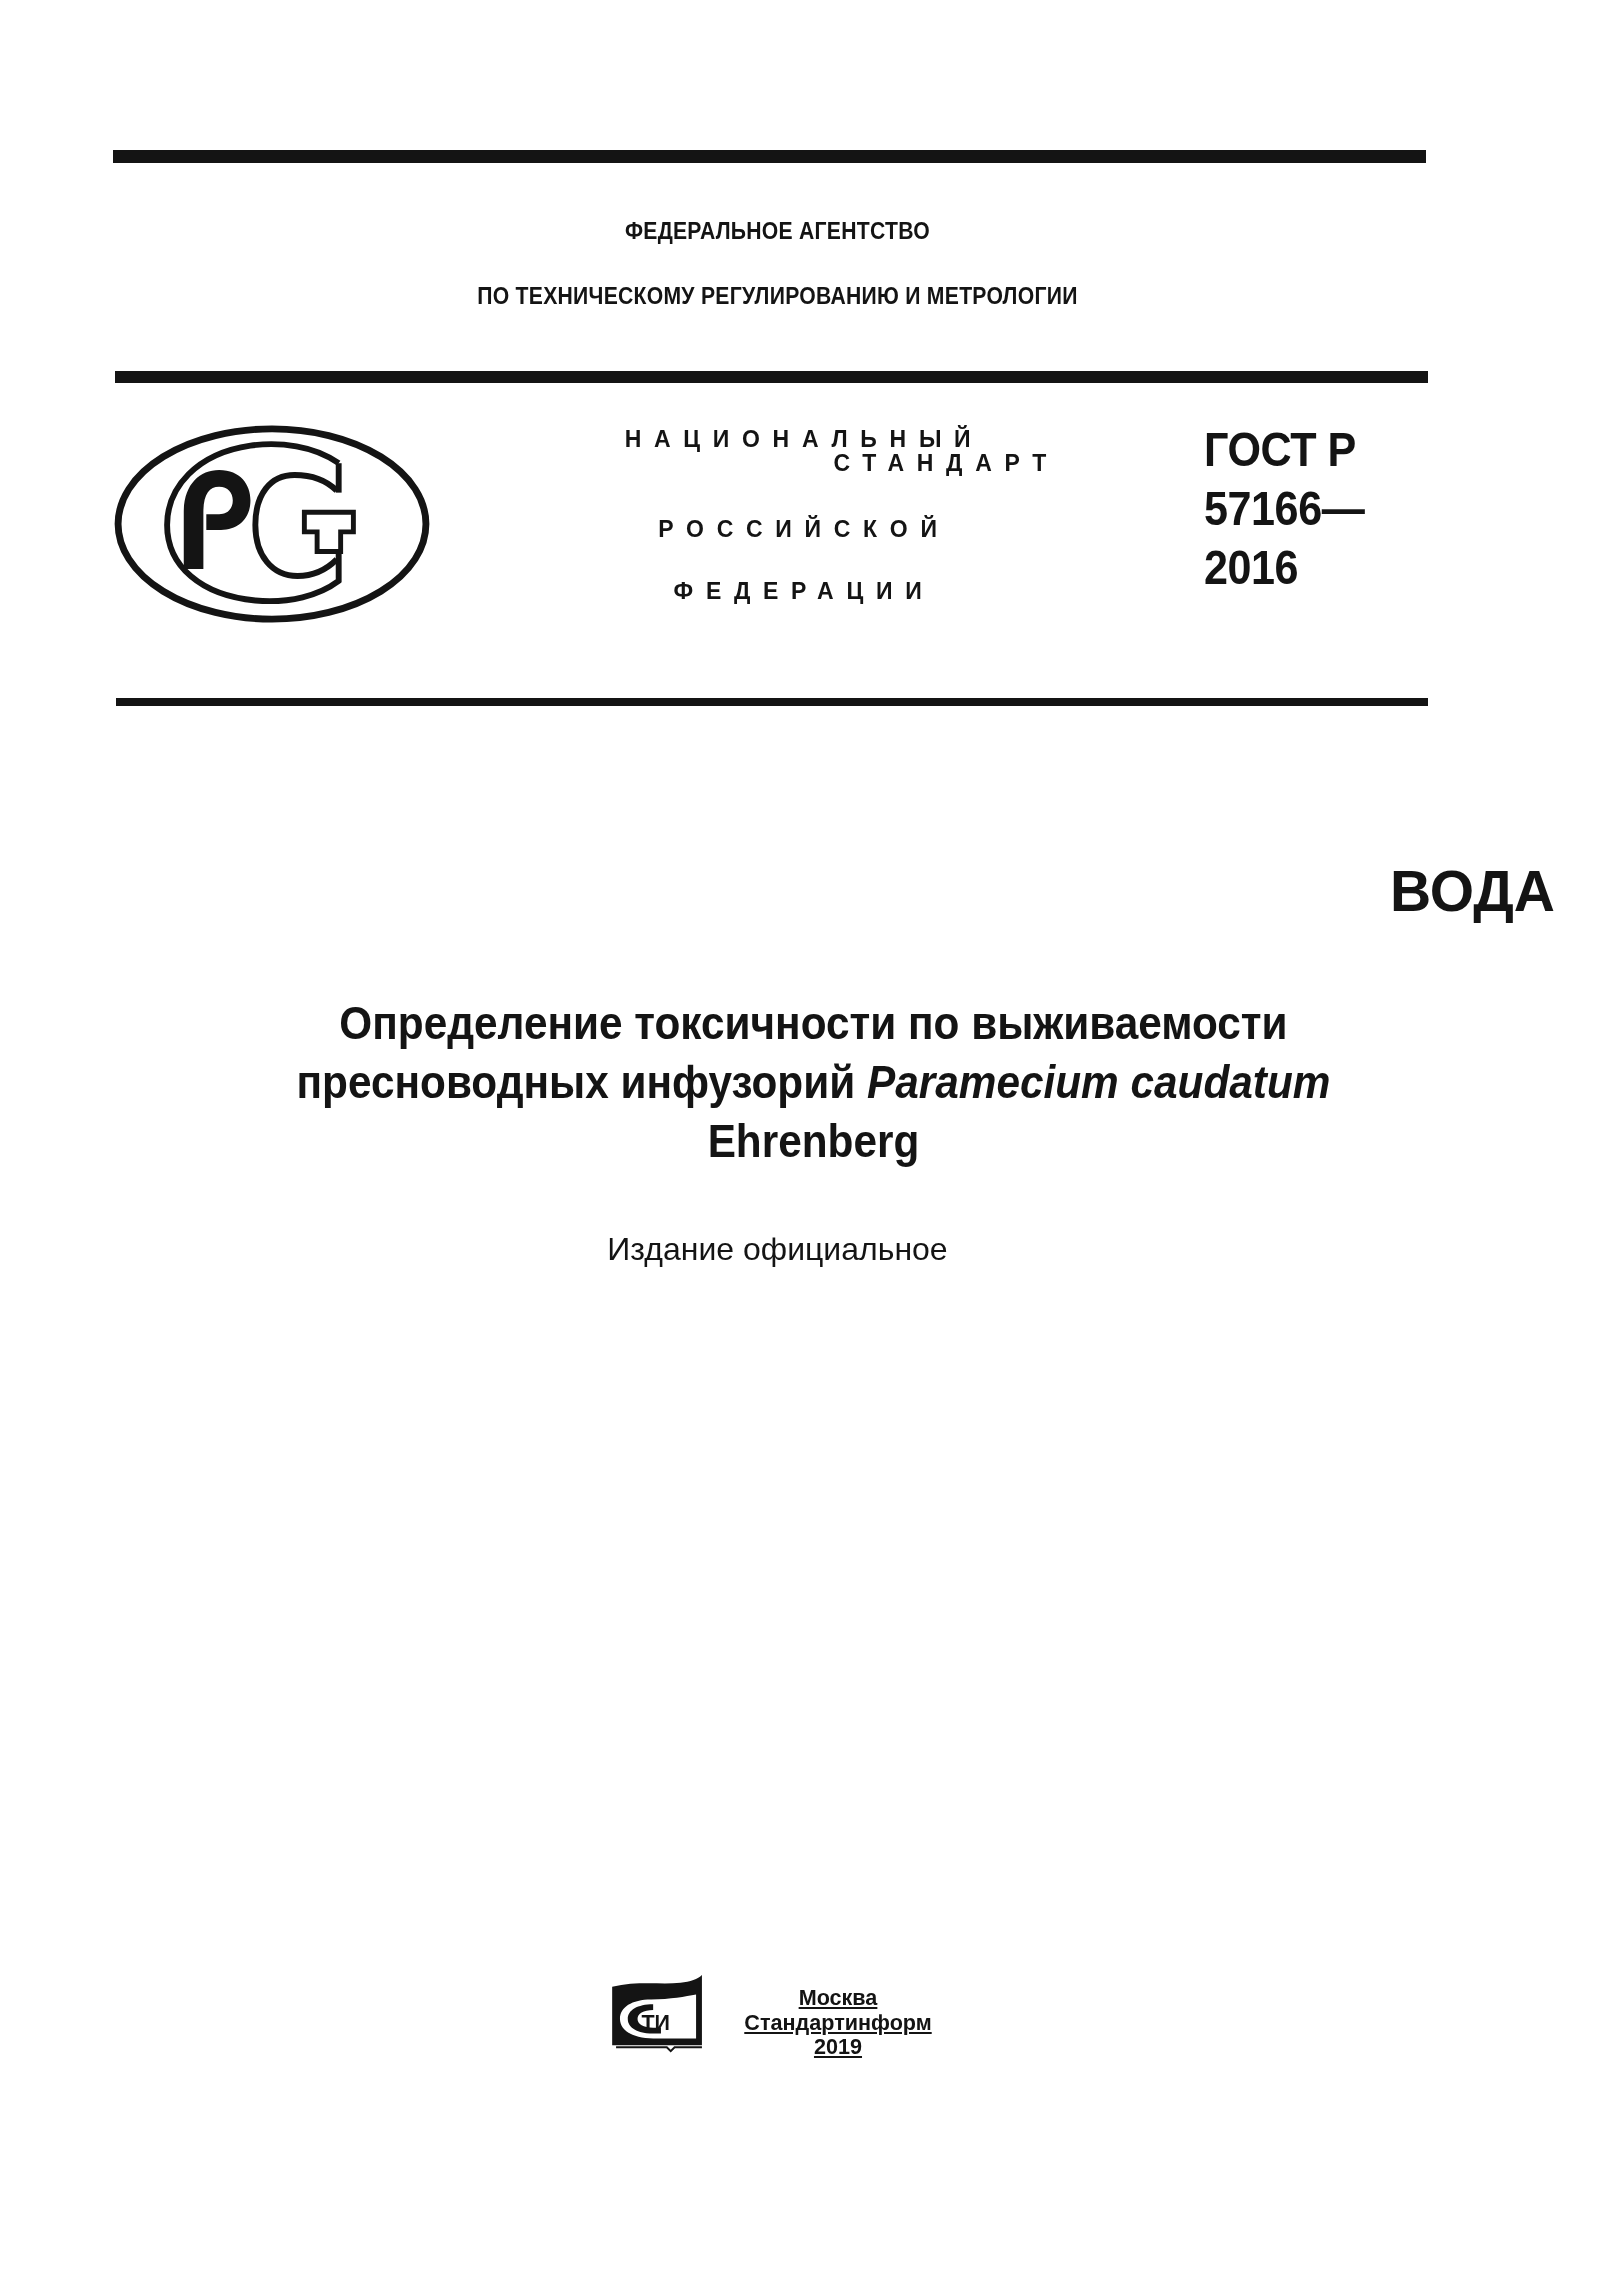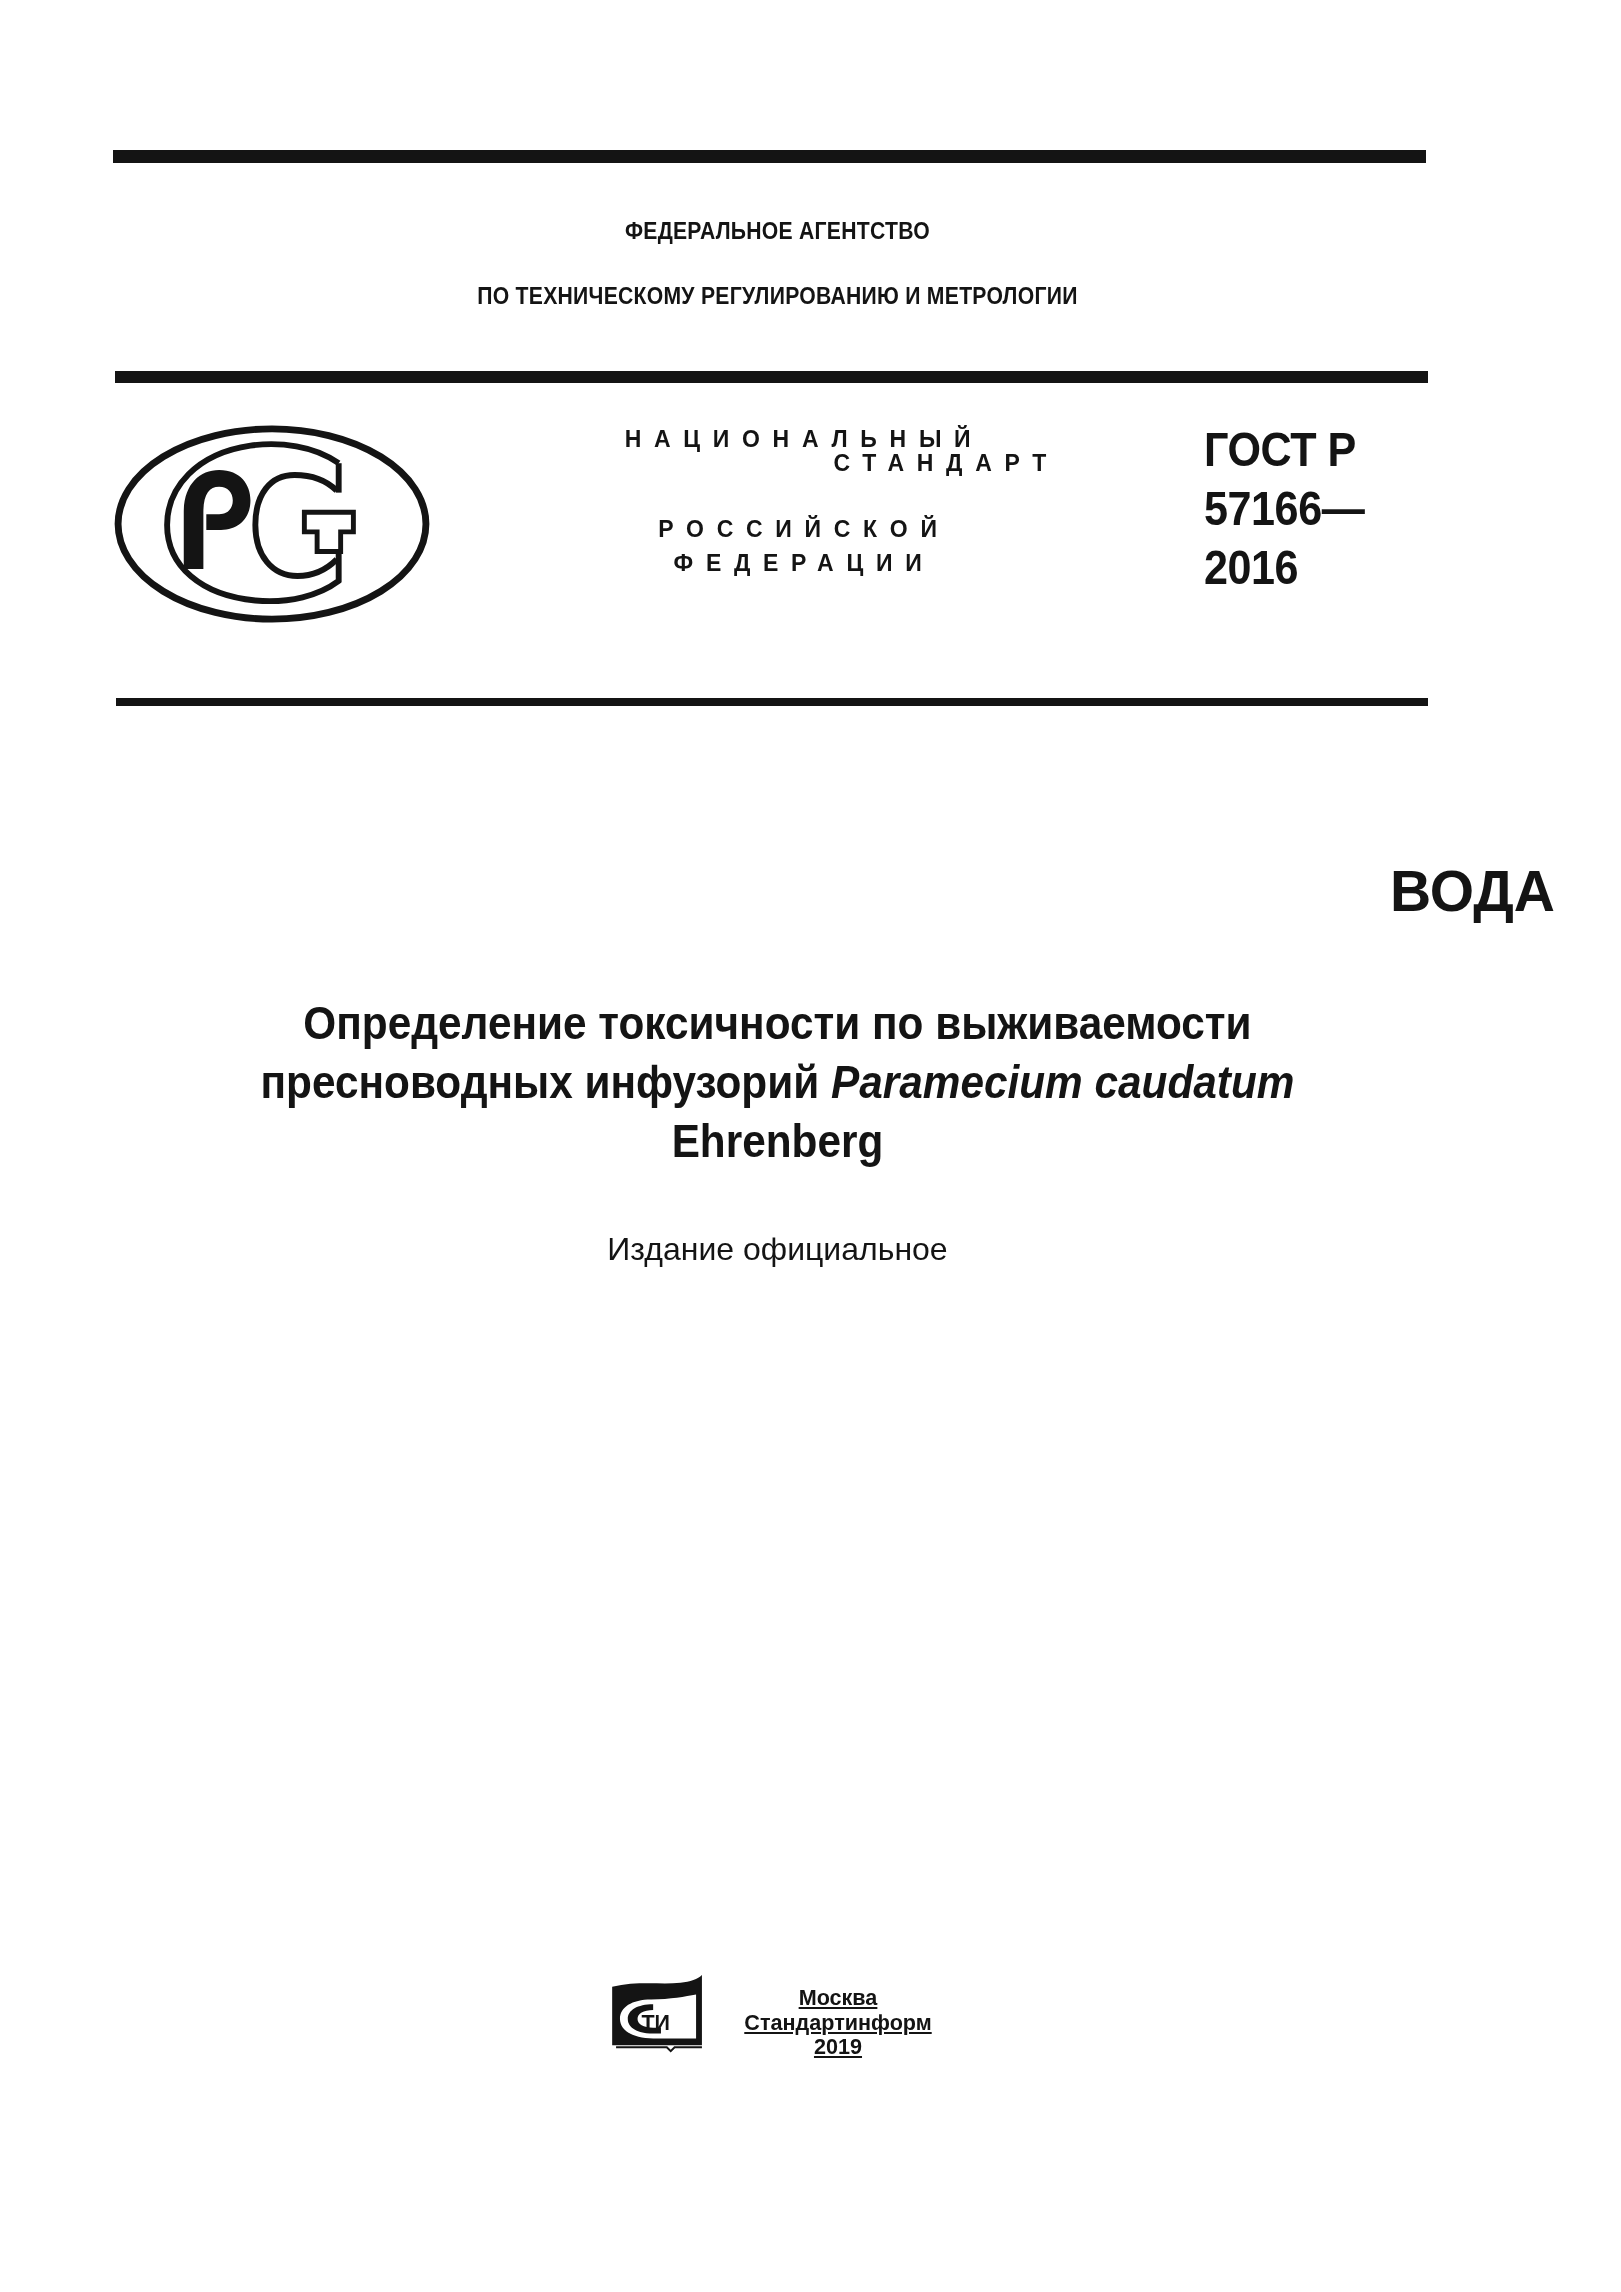--- a/index.html
+++ b/index.html
@@ -51,21 +51,21 @@
       width: 510px;
       text-align: center;
       font-weight: bold;
       font-size: 23px;
       letter-spacing: 12.7px;
       line-height: 1;
     }
     .nat-1 { top: 428px; }
     .nat-2 { top: 452px; text-align: right; }
     .nat-3 { top: 518px; }
-    .nat-4 { top: 552px; }
+    .nat-4 { top: 580px; }
 
     .gost {
       position: absolute;
       left: 1204px;
       font-weight: bold;
       font-size: 49px;
       line-height: 1;
       transform: scaleX(0.88);
       transform-origin: 0 0;
       letter-spacing: -0.5px;
@@ -86,20 +86,21 @@
     }
     .subtitle {
       position: absolute;
       left: 0;
       width: 1555px;
       top: 994px;
       text-align: center;
       font-weight: bold;
       font-size: 46px;
       line-height: 59px;
+      padding-left: 36px;
     }
     .subtitle .ln {
       display: block;
       transform: scaleX(0.92);
       transform-origin: 777px 0;
     }
     .subtitle i { font-style: italic; }
 
     .edition {
       position: absolute;

